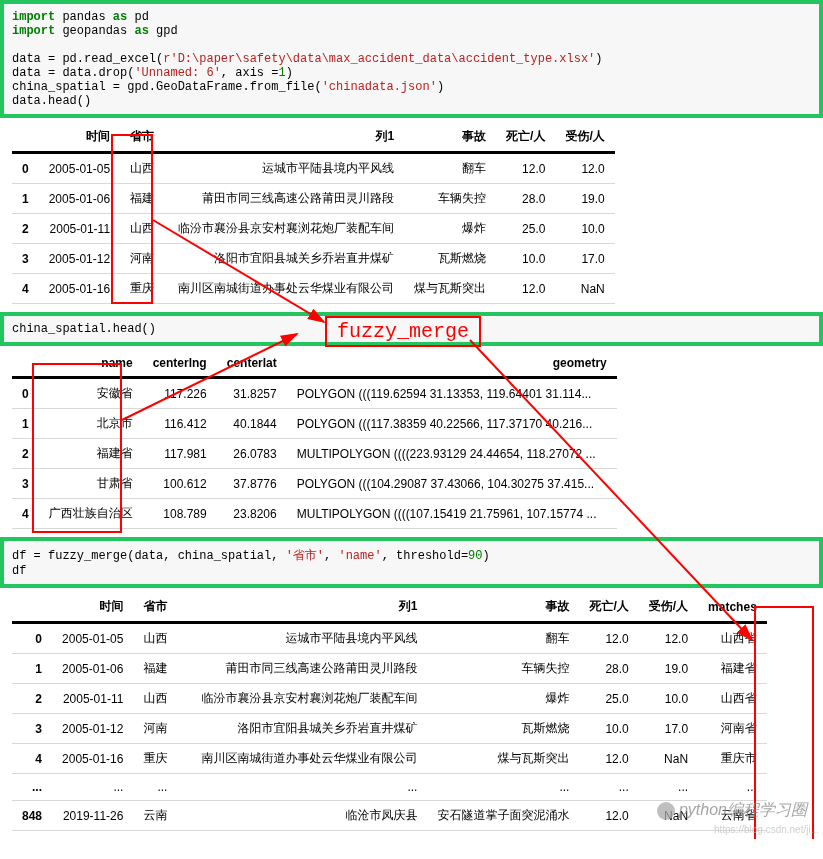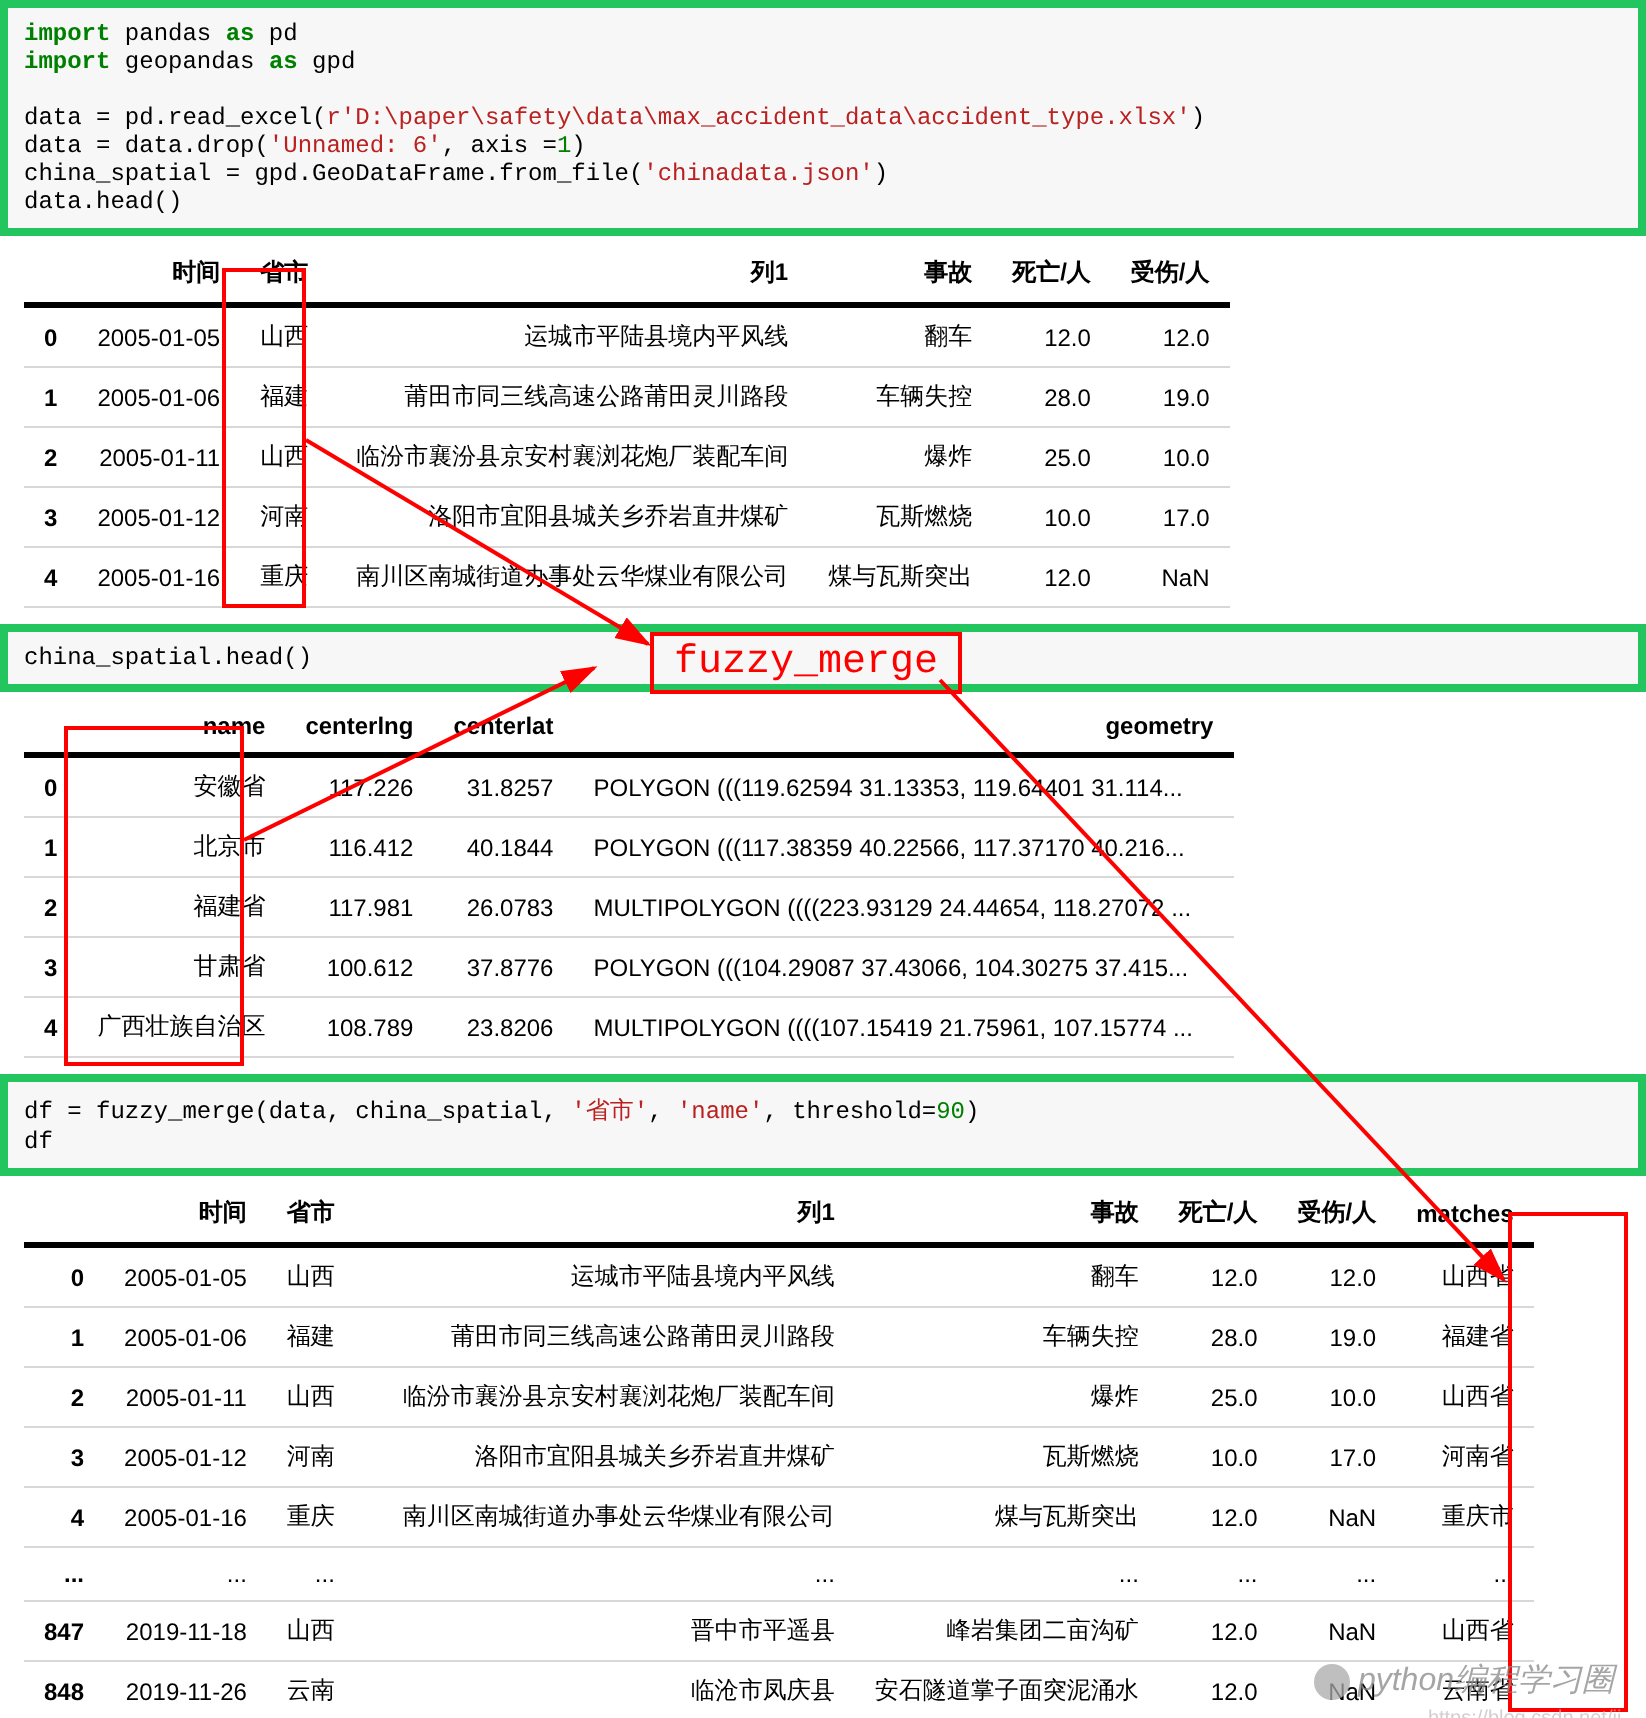--- a/index.html
+++ b/index.html
@@ -221,30 +221,20 @@
           <td class="idx">...</td>
           <td>...</td>
           <td>...</td>
           <td>...</td>
           <td>...</td>
           <td>...</td>
           <td>...</td>
           <td>...</td>
         </tr>
         <tr>
-          <td class="idx">847</td>
-          <td>2019-11-18</td>
-          <td>山西</td>
-          <td>晋中市平遥县</td>
-          <td>峰岩集团二亩沟矿</td>
-          <td>12.0</td>
-          <td>NaN</td>
-          <td>山西省</td>
-        </tr>
-        <tr>
           <td class="idx">848</td>
           <td>2019-11-26</td>
           <td>云南</td>
           <td>临沧市凤庆县</td>
           <td>安石隧道掌子面突泥涌水</td>
           <td>12.0</td>
           <td>NaN</td>
           <td>云南省</td>
         </tr>
       </tbody>

